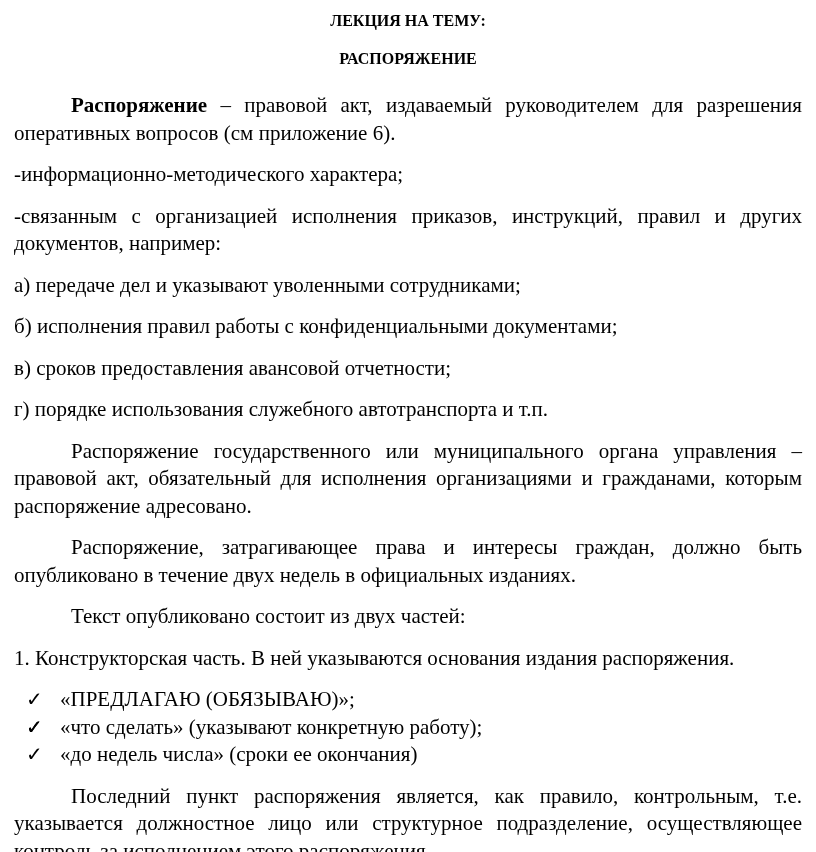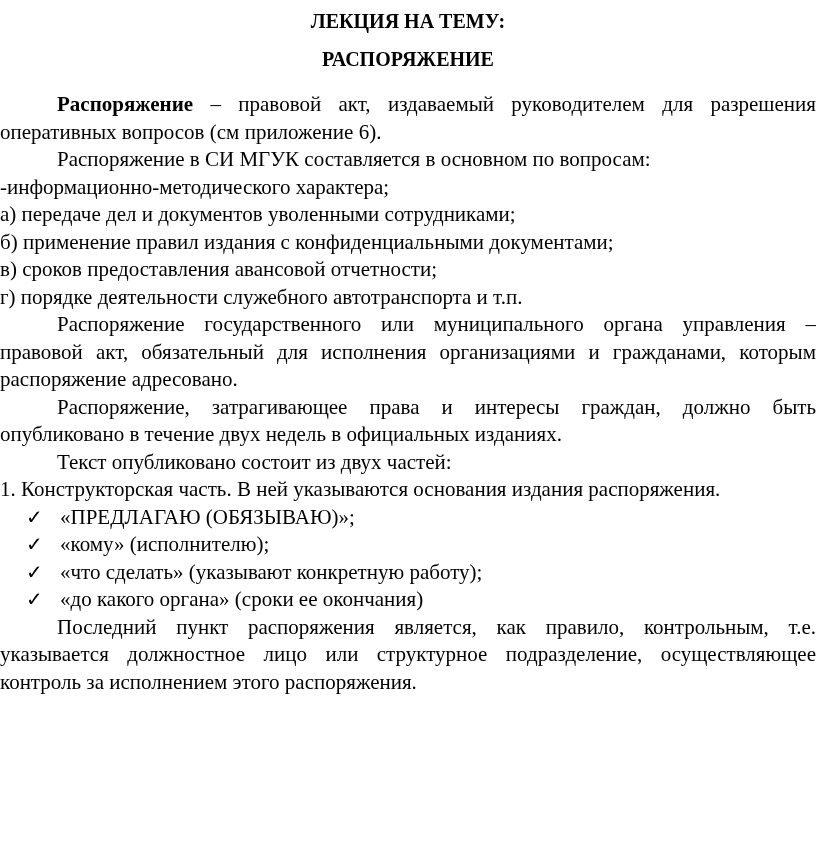--- a/index.html
+++ b/index.html
@@ -13,26 +13,26 @@
     font-family: "Liberation Serif", "DejaVu Serif", serif;
     font-size: 21px;
     line-height: 27.5px;
     padding-top: 2px;
     overflow: hidden;
   }
   .title {
     margin: 0;
     text-align: center;
     font-weight: bold;
-    font-size: 20px;
+    font-size: 16px;
     line-height: 38px;
   }
   .doc-body { margin-top: 13px; }
   .doc-body p {
-    margin: 0;
+    margin: 14px;
     text-align: justify;
   }
   .doc-body p.indent { text-indent: 57px; }
   .doc-body p.flush  { text-indent: 0; }
   .check-list { margin: 0; }
   .check-item {
     position: relative;
     padding-left: 60px;
     text-align: left;
   }
@@ -46,31 +46,31 @@
   }
 </style>
 </head>
 <body>
 
 <div class="page">
   <h1 class="title">ЛЕКЦИЯ НА ТЕМУ:</h1>
   <h2 class="title">РАСПОРЯЖЕНИЕ</h2>
   <div class="doc-body">
       <p class="indent"><b>Распоряжение</b> – правовой акт, издаваемый руководителем для разрешения оперативных вопросов (см приложение 6).</p>
-      <p class="indent">Распоряжение в СИ МГУК составляется в основном по вопросам:</p>
       <p class="flush">-информационно-методического характера;</p>
-      <p class="flush">а) передаче дел и документов уволенными сотрудниками;</p>
-      <p class="flush">б) применение правил издания с конфиденциальными документами;</p>
+      <p class="flush">-связанным с организацией исполнения приказов, инструкций, правил и других документов, например:</p>
+      <p class="flush">а) передаче дел и указывают уволенными сотрудниками;</p>
+      <p class="flush">б) исполнения правил работы с конфиденциальными документами;</p>
       <p class="flush">в) сроков предоставления авансовой отчетности;</p>
-      <p class="flush">г) порядке деятельности служебного автотранспорта и т.п.</p>
+      <p class="flush">г) порядке использования служебного автотранспорта и т.п.</p>
       <p class="indent">Распоряжение государственного или муниципального органа управления – правовой акт, обязательный для исполнения организациями и гражданами, которым распоряжение адресовано.</p>
       <p class="indent">Распоряжение, затрагивающее права и интересы граждан, должно быть опубликовано в течение двух недель в официальных изданиях.</p>
       <p class="indent">Текст опубликовано состоит из двух частей:</p>
       <p class="flush">1. Конструкторская часть. В ней указываются основания издания распоряжения.</p>
       <div class="check-list">
         <div class="check-item"><span class="check">✓</span><span>«ПРЕДЛАГАЮ (ОБЯЗЫВАЮ)»;</span></div>
-        <div class="check-item"><span class="check">✓</span><span>«кому» (исполнителю);</span></div>
+        <div class="check-item"><span class="check">✓</span></div>
         <div class="check-item"><span class="check">✓</span><span>«что сделать» (указывают конкретную работу);</span></div>
-        <div class="check-item"><span class="check">✓</span><span>«до какого органа» (сроки ее окончания)</span></div>
+        <div class="check-item"><span class="check">✓</span><span>«до недель числа» (сроки ее окончания)</span></div>
       </div>
       <p class="indent">Последний пункт распоряжения является, как правило, контрольным, т.е. указывается должностное лицо или структурное подразделение, осуществляющее контроль за исполнением этого распоряжения.</p>
     </div>
 </div>
 
 </body></html>

